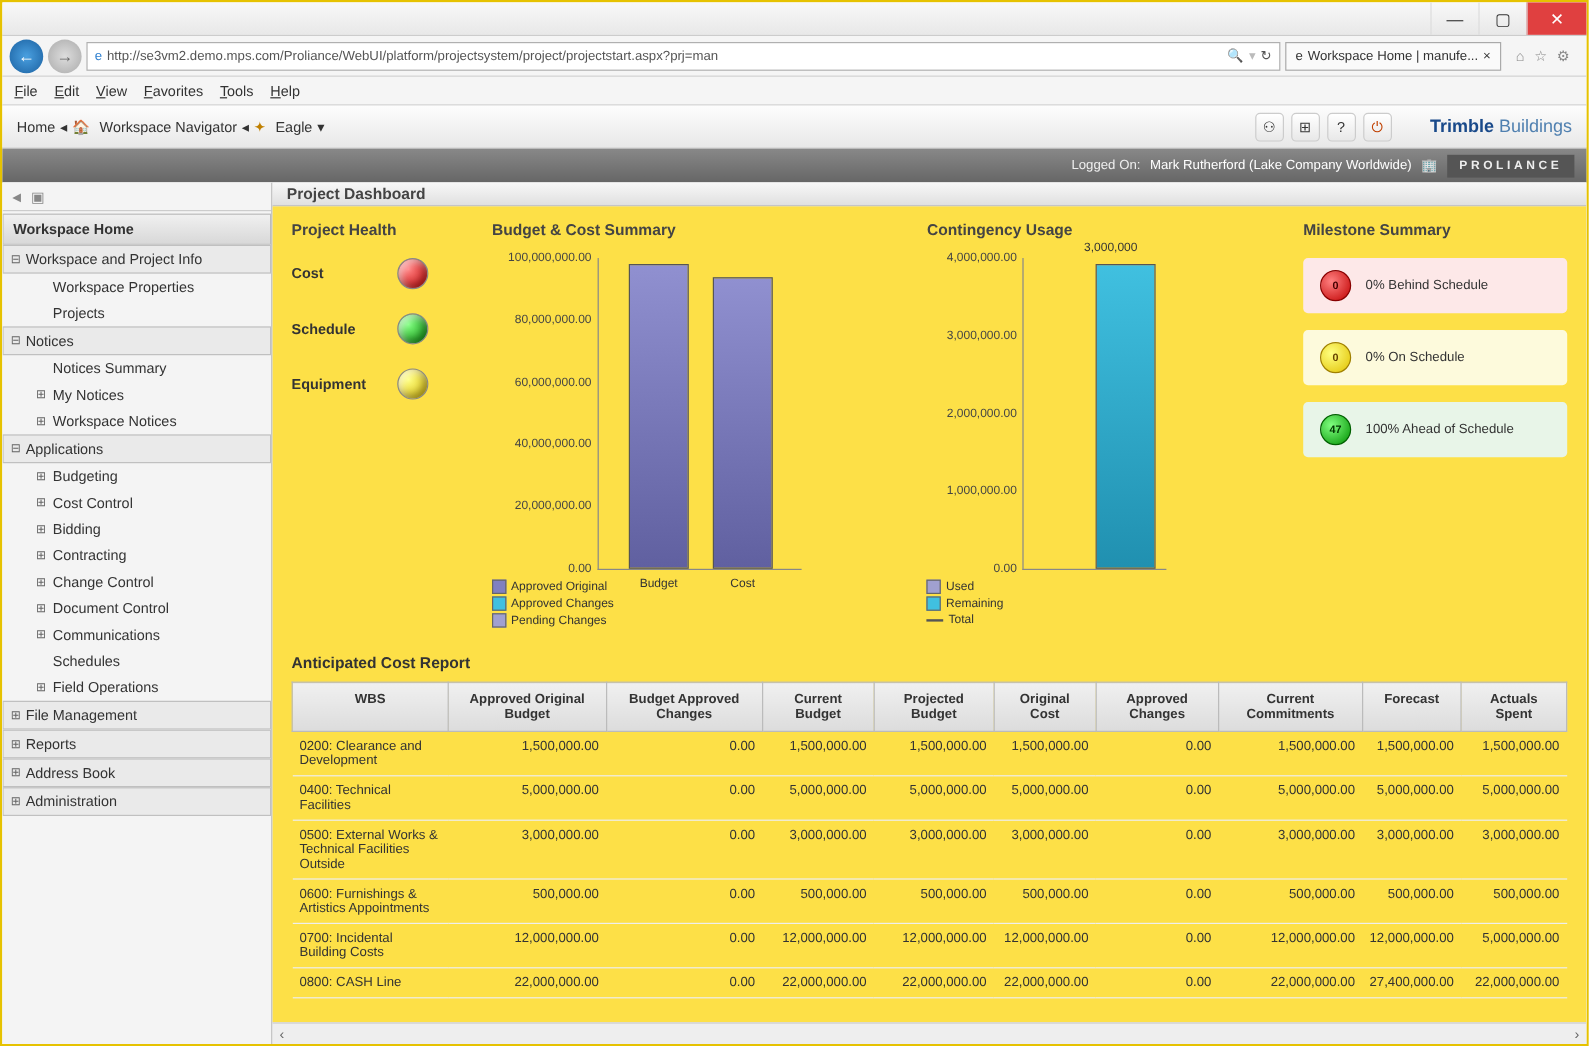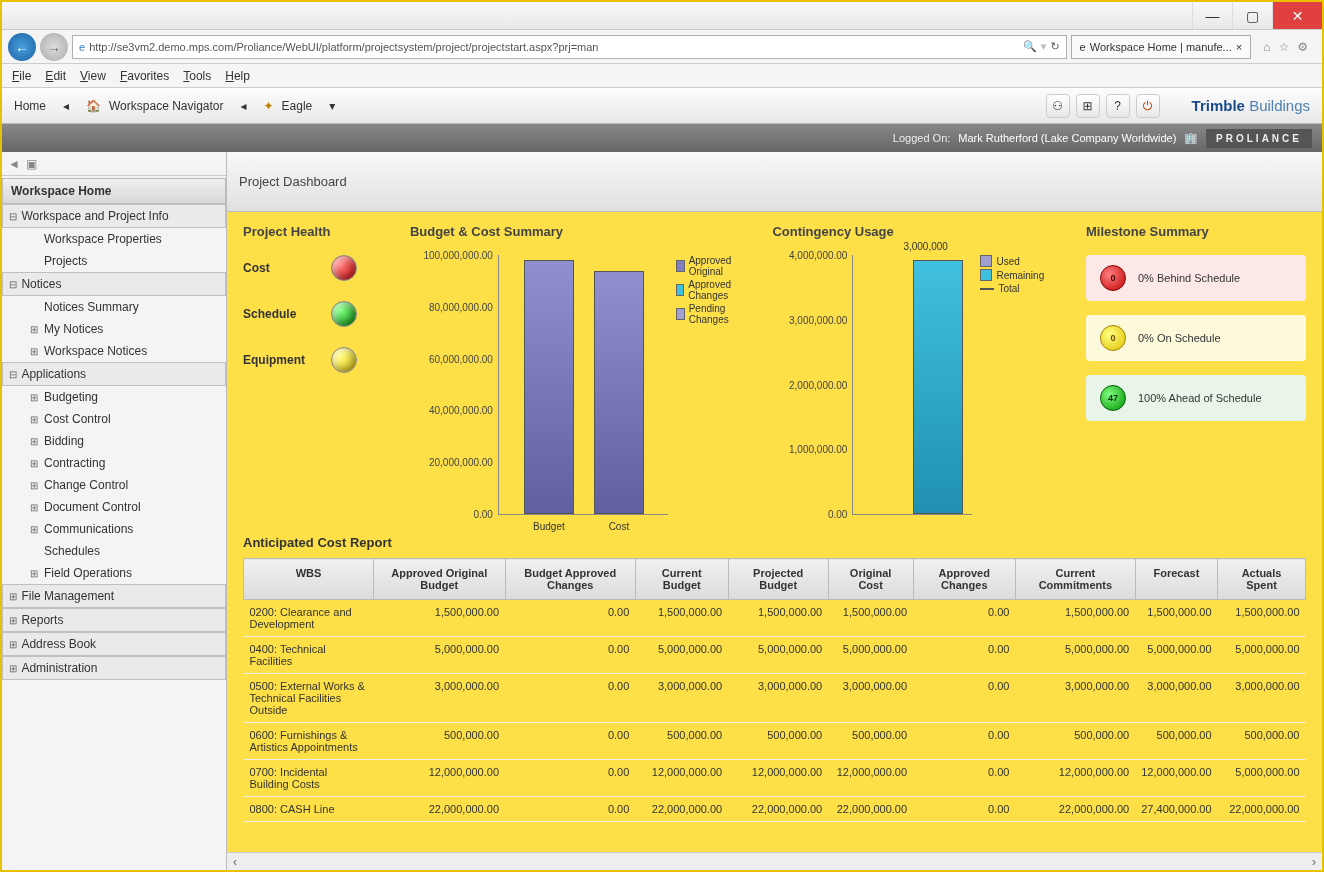--- a/index.html
+++ b/index.html
@@ -15,47 +15,47 @@
 .urlbar .ie { color: #3080d0; }
 .urlbar .sep { color: #bbb; }
 .tab { display: flex; align-items: center; gap: 4px; padding: 0 8px; height: 24px; border: 1px solid #aaa; background: #fafafa; font-size: 11px; }
 .icons-right { display: flex; gap: 8px; padding: 0 8px; color: #888; }
 .icons-right span { cursor: pointer; }
 .menubar { height: 24px; display: flex; align-items: center; gap: 14px; padding: 0 10px; font-size: 12px; background: #f5f5f5; border-bottom: 1px solid #ccc; }
 .menubar span { cursor: pointer; }
 .menubar u { text-decoration: underline; }
 .apptop { height: 36px; display: flex; align-items: center; justify-content: space-between; padding: 0 12px; background: linear-gradient(#fdfdfd,#e8e8e8); border-bottom: 1px solid #bbb; }
 .apptop .left { display: flex; align-items: center; gap: 8px; font-size: 12px; }
-.apptop .left .section { display: flex; align-items: center; gap: 17px; cursor: pointer; }
+.apptop .left .section { display: flex; align-items: center; gap: 4px; cursor: pointer; }
 .tbtn { width: 24px; height: 24px; border: 1px solid #ccc; border-radius: 4px; background: linear-gradient(#fff,#e8e8e8); display: flex; align-items: center; justify-content: center; cursor: pointer; font-size: 12px; }
 .brand { font-size: 15px; color: #1a4a8a; font-weight: bold; }
 .brand .light { font-weight: normal; color: #5080b0; }
 .statusbar { height: 28px; background: linear-gradient(#888,#666); color: #eee; display: flex; align-items: center; justify-content: flex-end; padding: 0 10px; gap: 8px; font-size: 11px; }
 .statusbar .name { color: #fff; }
 .statusbar .prol { background: #555; padding: 4px 10px; letter-spacing: 3px; font-weight: bold; font-size: 10px; }
 .body { flex: 1; display: flex; overflow: hidden; background: #f4f4f4; }
 .sidebar { width: 225px; border-right: 1px solid #bbb; background: #f4f4f4; overflow-y: auto; overflow-x: hidden; }
 .sb-tools { height: 24px; display: flex; align-items: center; gap: 6px; padding: 0 6px; border-bottom: 1px solid #ccc; color: #888; }
 .sb-head { background: linear-gradient(#f0f0f0,#d8d8d8); border: 1px solid #bbb; padding: 5px 8px; font-weight: bold; font-size: 12px; margin-top: 2px; }
 .sb-sec { background: #eaeaea; border: 1px solid #c0c0c0; padding: 4px 6px; display: flex; align-items: center; gap: 4px; cursor: pointer; font-size: 12px; }
 .sb-item { padding: 4px 8px 4px 28px; font-size: 12px; cursor: pointer; display: flex; align-items: center; gap: 4px; }
 .sb-item .exp { width: 10px; display: inline-block; color: #666; font-size: 10px; }
 .content { flex: 1; display: flex; flex-direction: column; overflow: hidden; }
-.dashhead { background: linear-gradient(#f8f8f8,#e0e0e0); border-bottom: 1px solid #bbb; padding: 22px 12px; font-size: 13px; color: #444; }
+.dashhead { background: linear-gradient(#f8f8f8,#e0e0e0); border-bottom: 1px solid #bbb; padding: 2px 12px; font-size: 13px; color: #444; font-weight: bold; }
 .dashbody { flex: 1; overflow: auto; padding: 12px 16px; background: #fde047; }
 .row1 { display: flex; gap: 30px; margin-bottom: 20px; }
 .col { display: flex; flex-direction: column; }
 .sect-title { font-size: 13px; font-weight: bold; color: #444; margin-bottom: 16px; }
 .health-row { display: flex; align-items: center; gap: 18px; margin-bottom: 20px; }
 .health-row .label { width: 70px; font-weight: bold; font-size: 12px; }
 .orb { width: 26px; height: 26px; border-radius: 50%; border: 1px solid #888; box-shadow: inset -3px -3px 6px rgba(0,0,0,0.3), inset 3px 3px 6px rgba(255,255,255,0.6); }
 .orb.red { background: radial-gradient(circle at 35% 35%, #ff8080, #c00000); }
 .orb.green { background: radial-gradient(circle at 35% 35%, #80ff80, #008000); }
 .orb.yellow { background: radial-gradient(circle at 35% 35%, #ffff80, #d0b000); }
-.chart { display: flex; gap: 8px; }
+.chart { display: flex; gap: 8px; flex-direction: column; }
 .chart-plot { position: relative; width: 200px; height: 260px; border-left: 1px solid #888; border-bottom: 1px solid #888; }
 .chart-axis { position: absolute; left: -88px; top: 0; bottom: 0; width: 86px; }
 .chart-axis div { position: absolute; right: 4px; font-size: 10px; color: #444; transform: translateY(-50%); }
 .bar { position: absolute; bottom: 0; width: 50px; }
 .bar.budget { left: 25px; height: 98%; background: linear-gradient(#9090d0,#6060a0); border: 1px solid #555; }
 .bar.cost { left: 95px; height: 94%; background: linear-gradient(#9090d0,#6060a0); border: 1px solid #555; }
 .bar.cont { left: 60px; width: 50px; height: 98%; background: linear-gradient(#40c0e0,#2090b0); border: 1px solid #555; }
 .xlabel { position: absolute; bottom: -18px; font-size: 10px; text-align: center; }
 .legend { font-size: 10px; }
 .legend div { display: flex; align-items: center; gap: 4px; margin-bottom: 2px; }

